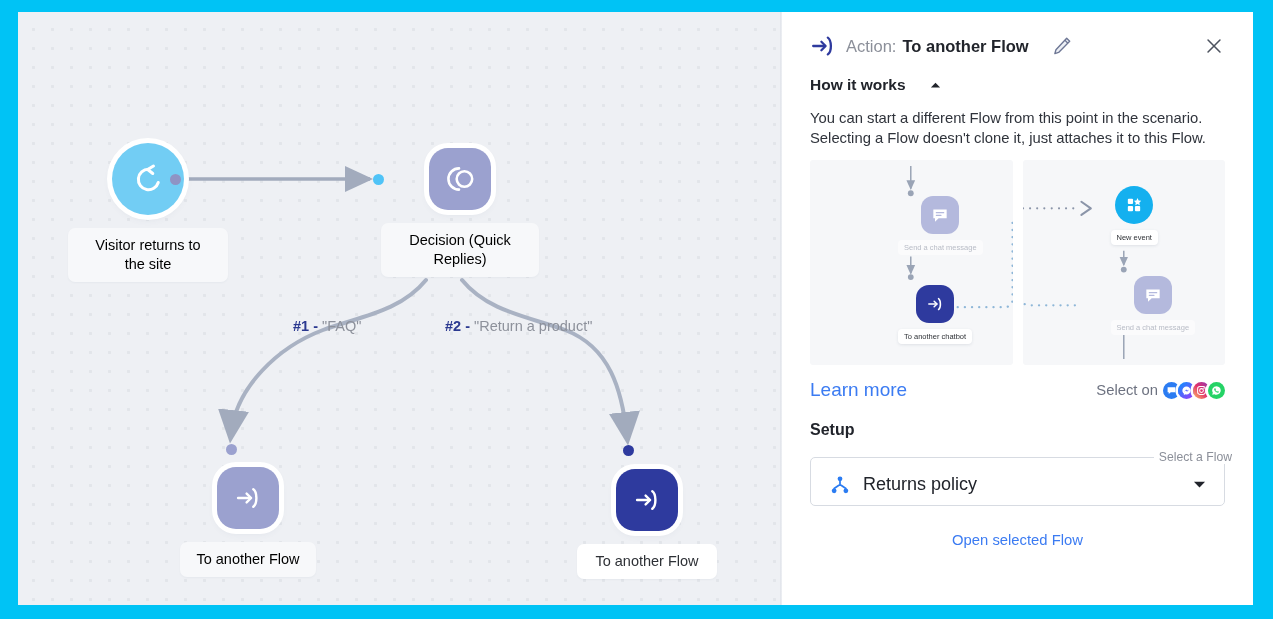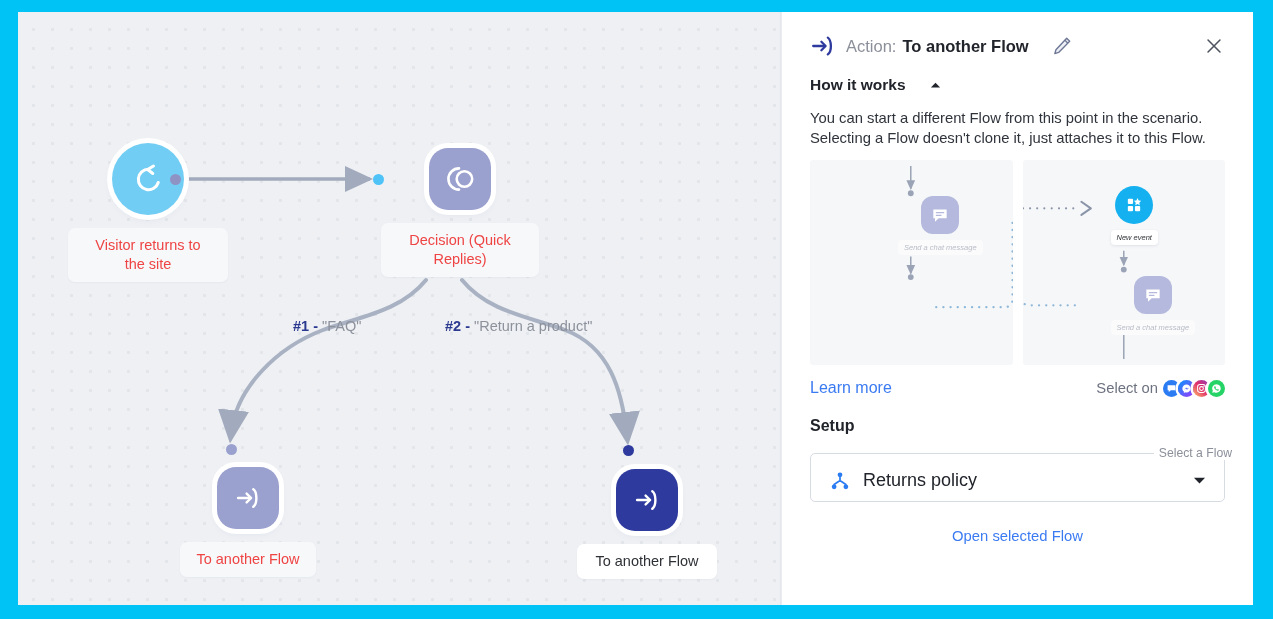--- a/index.html
+++ b/index.html
@@ -48,21 +48,21 @@
   }
   .node-rounded {
     width: 62px; height: 62px; border-radius: 19px;
     display: flex; align-items: center; justify-content: center;
     box-shadow: 0 0 0 5px #ffffff, 0 3px 8px rgba(80,90,120,0.13);
   }
   .node-label {
     margin-top: 13px;
     background: #f7f8fa;
     border-radius: 7px;
-    color: #ef4444;
+    color: #000000;
     font-size: 14.5px;
     line-height: 19px;
     text-align: center;
     padding: 8px 12px;
     white-space: pre-line;
     box-shadow: 0 1px 2px rgba(80,90,120,0.05);
   }
   .node-label.strong { background: #ffffff; color: #2e3136; }
   .node-wrap { display: flex; flex-direction: column; align-items: center; }
 
@@ -116,21 +116,21 @@
     flex: 1 1 0;
     height: 205px;
     background: #f6f7f9;
     border-radius: 3px;
     overflow: hidden;
   }
 
   .links-row {
     display: flex; align-items: center; margin-top: 14px;
   }
-  .learn-more { color: #3b7bf2; font-size: 16px; cursor: pointer; }
+  .learn-more { color: #3b7bf2; font-size: 19px; cursor: pointer; }
   .works-on { margin-left: auto; display: flex; align-items: center; gap: 7px; }
   .works-on-label { color: #6d7280; font-size: 14.8px; }
   .chan-icons { display: flex; align-items: center; }
   .chan {
     width: 17px; height: 17px; border-radius: 50%;
     margin-left: -2px;
     box-shadow: 0 0 0 2.5px #ffffff;
     display: flex; align-items: center; justify-content: center;
   }
 
@@ -162,21 +162,20 @@
     color: #3b7bf2; font-size: 14.8px; cursor: pointer;
   }
 
   
   .mini-node { position: absolute; display: flex; flex-direction: column; align-items: center; }
   .mini-sq { width: 38px; height: 38px; border-radius: 12px; display: flex; align-items: center; justify-content: center; }
   .mini-circ { width: 38px; height: 38px; border-radius: 50%; display: flex; align-items: center; justify-content: center; }
   .mini-lbl {
     margin-top: 6px; font-size: 7.5px; padding: 3px 6px; border-radius: 4px;
     white-space: nowrap;
-    font-style: italic;
   }
   .mini-lbl.faded { color: #b8bcc6; background: #fbfbfc; }
   .mini-lbl.solid { color: #2e3136; background: #ffffff; box-shadow: 0 1px 3px rgba(60,70,100,0.12); }
 </style>
 </head>
 <body>
 
 <div id="root">
 <div id="frame">
 
@@ -312,20 +311,30 @@
           <path d="M134 150 L205 150 C213 150 215 147 215 141 L215 60" fill="none" stroke="#8fb7d8" stroke-width="2.4" stroke-linecap="round" stroke-dasharray="0.1 7.5"></path>
         </svg>
         <div class="mini-node" style="left:88px; top:36px;">
           <div class="mini-sq" style="background:#b4b9dd;">
             <svg width="20" height="20" viewBox="0 0 24 24">
               <path d="M4 5.4 h16 v10.4 h-9.6 L6 20 v-4.2 H4 z" fill="#ffffff"></path>
               <path d="M7.6 9.2 h8.8 M7.6 12.3 h5.6" stroke="#b4b9dd" stroke-width="1.5" stroke-linecap="round"></path>
             </svg>
           </div>
           <div class="mini-lbl faded">Send a chat message</div>
+        </div>
+        <div class="mini-node" style="left:88px; top:125px;">
+          <div class="mini-circ" style="background:#2e3a9e; border-radius:13px;">
+            <svg width="20" height="20" viewBox="0 0 26 26">
+              <path d="M5 13 L15.2 13" stroke="#ffffff" stroke-width="2" stroke-linecap="round" fill="none"></path>
+              <path d="M11.9 9.5 L15.6 13 L11.9 16.5" stroke="#ffffff" stroke-width="2" stroke-linecap="round" stroke-linejoin="round" fill="none"></path>
+              <path d="M17.6 6 C20.6 8 21.1 17.6 17.6 20.2" stroke="#ffffff" stroke-width="2" stroke-linecap="round" fill="none"></path>
+            </svg>
+          </div>
+          <div class="mini-lbl solid">To another chatbot</div>
         </div>
       </div>
 
       <div class="preview-card">
         <svg class="svg-layer" viewBox="0 0 215 205">
           <defs>
             <marker id="pArr2" markerWidth="7" markerHeight="7" refX="5.5" refY="3.5" orient="auto">
               <path d="M0,0.6 L6.4,3.5 L0,6.4 z" fill="#9aa4b6"></path>
             </marker>
           </defs>

